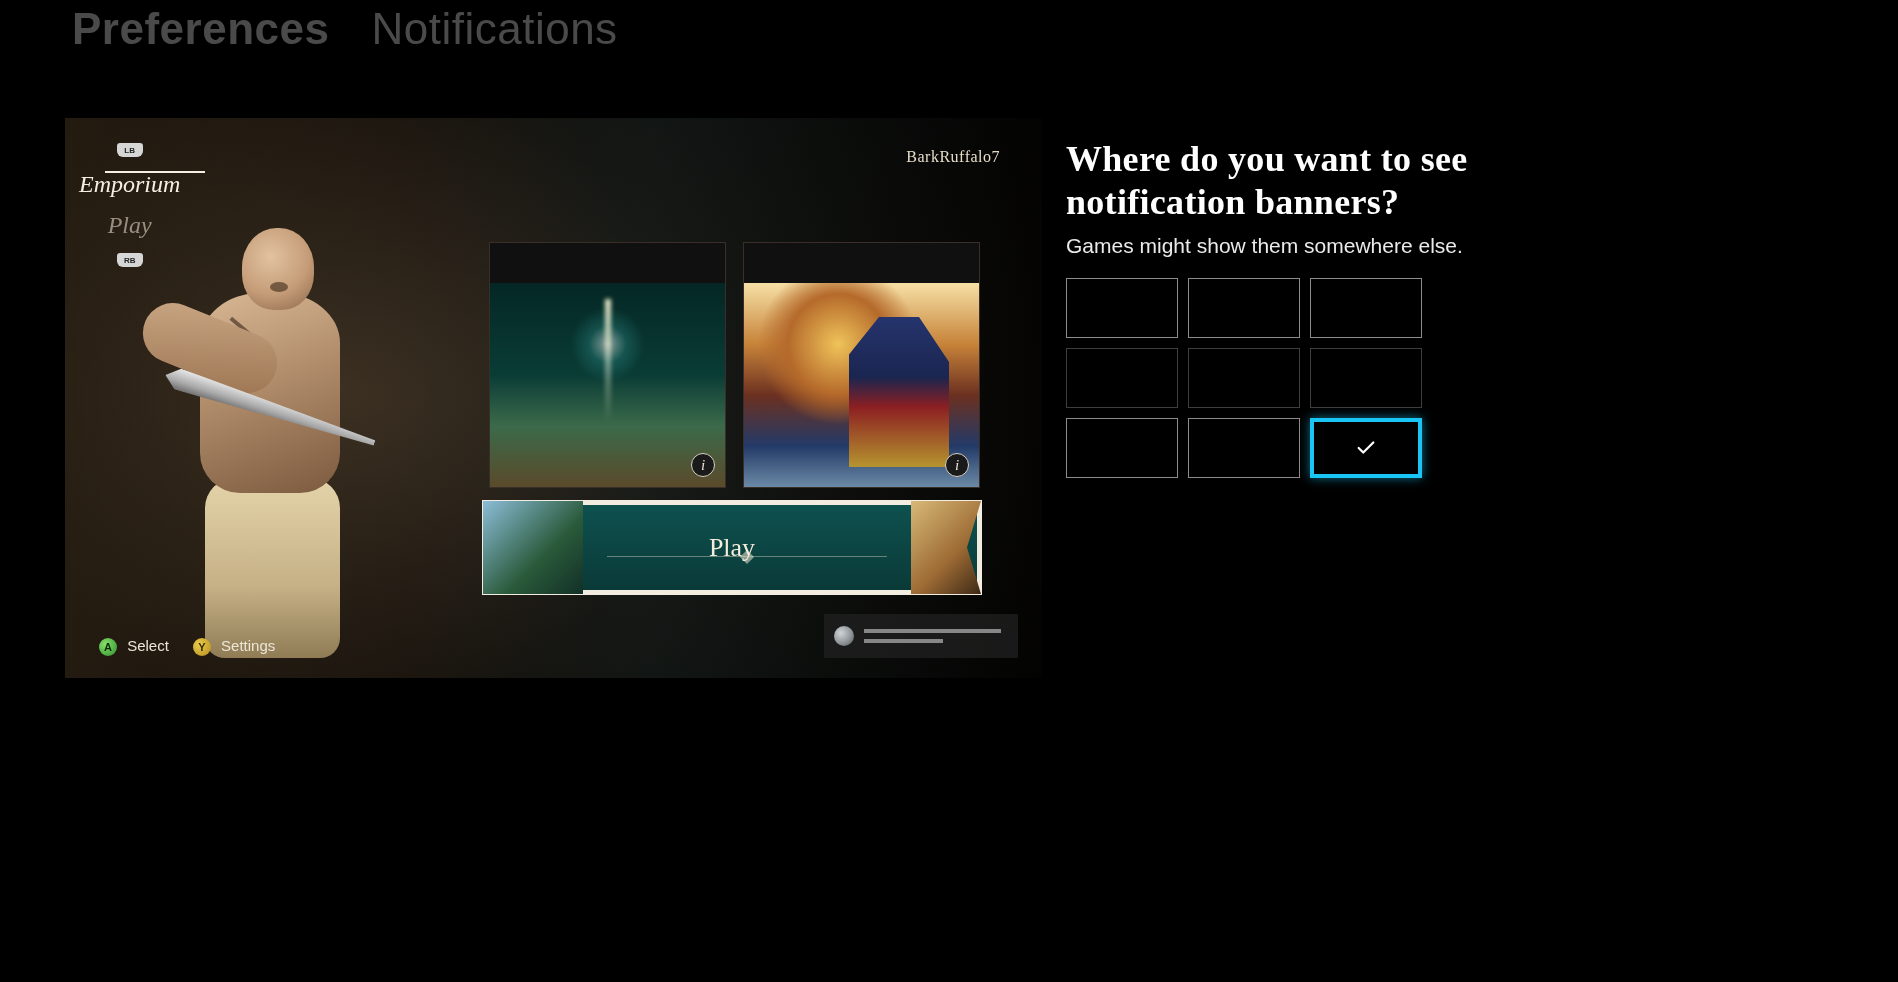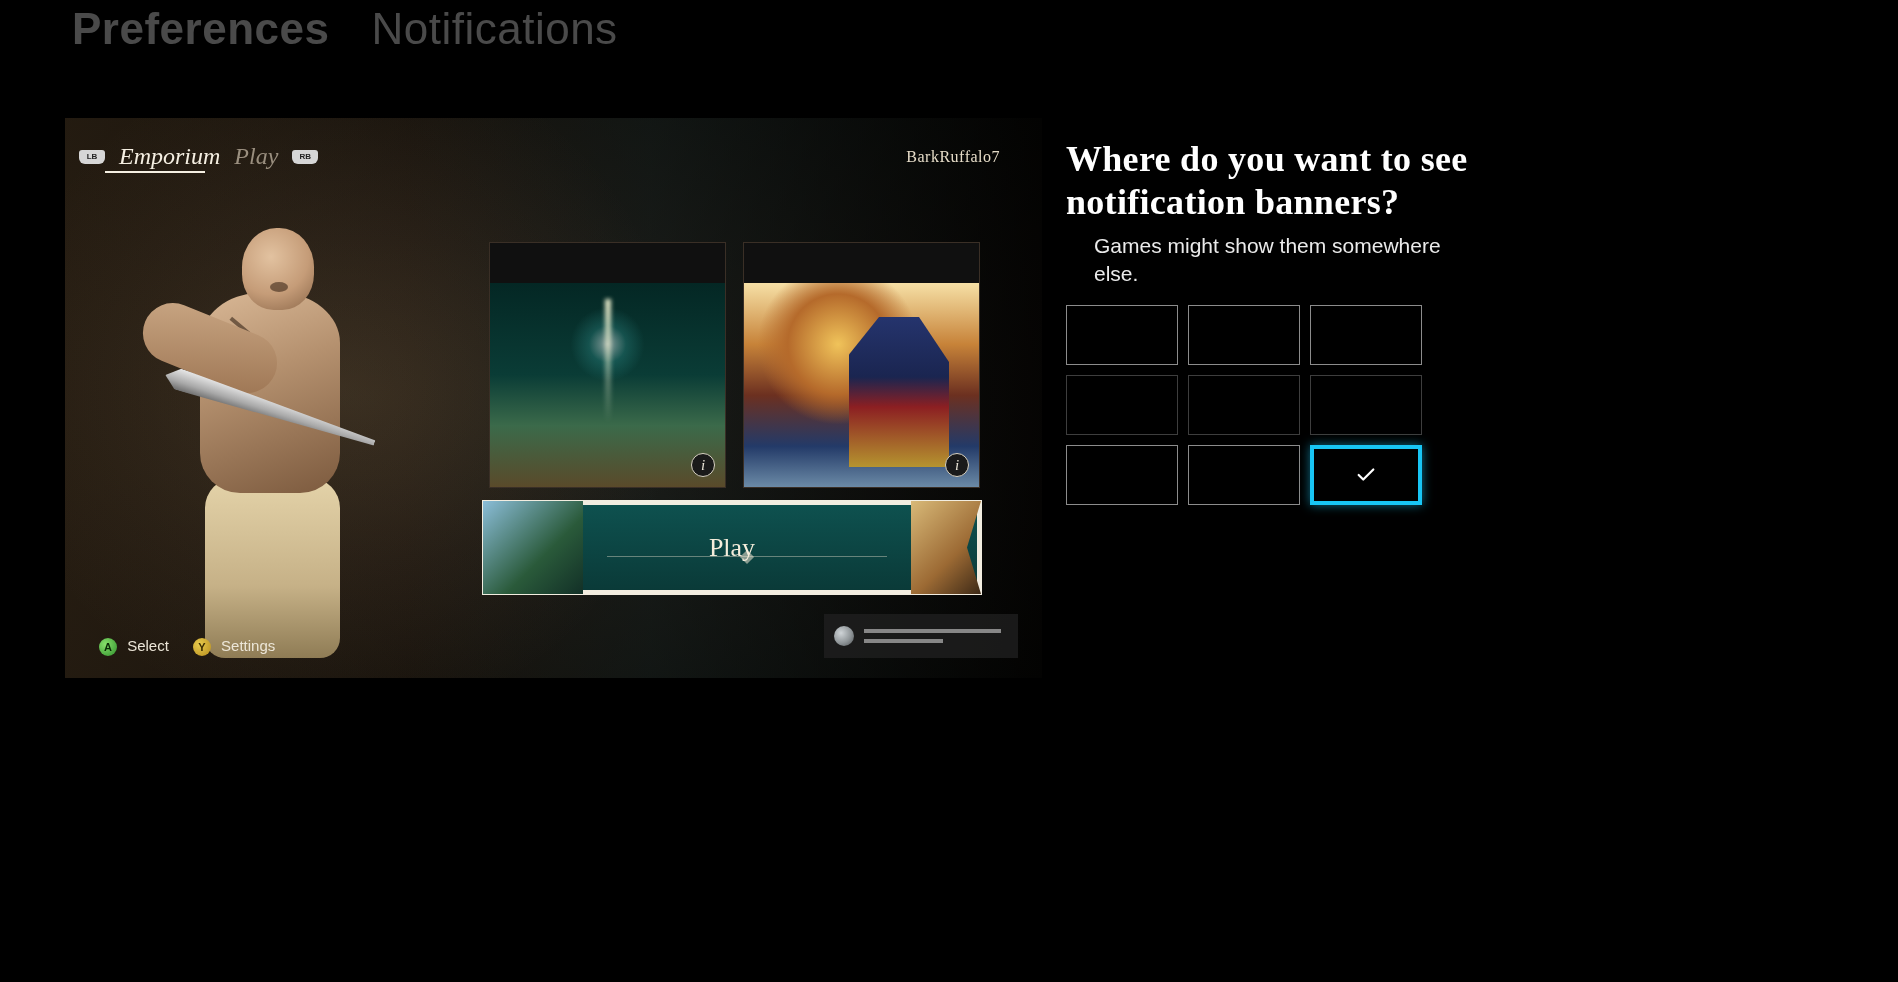--- a/index.html
+++ b/index.html
@@ -60,20 +60,21 @@
 
   
   .ptabs {
     position: absolute;
     top: 25px;
     left: 14px;
     display: flex;
     align-items: center;
     gap: 14px;
     font-family: Georgia, "Times New Roman", serif;
+    flex-direction: column;
   }
   .bumper {
     width: 26px; height: 14px;
     background: #d6d6d6;
     border-radius: 3px 3px 6px 6px;
     display: flex; align-items:center; justify-content:center;
     font-size: 8px; color:#222; font-family: Arial, sans-serif; font-weight:700;
   }
   .ptab { font-size: 24px; color: #9a8f7f; font-style: italic; }
   .ptab.active { color: #f5efe2; }
@@ -272,21 +273,20 @@
     font-weight: 600;
     line-height: 1.2;
     letter-spacing: 0.3px;
     font-family: Liberation Serif, serif;
   }
   .panel p.sub {
     margin-top: 8px;
     font-size: 21px;
     line-height: 1.3;
     color: #eaeaea;
-    margin-left: 28px;
   }
 
   .grid3 {
     margin-top: 18px;
     display: grid;
     grid-template-columns: repeat(3, 112px);
     grid-auto-rows: 60px;
     gap: 10px;
   }
   .pos {

